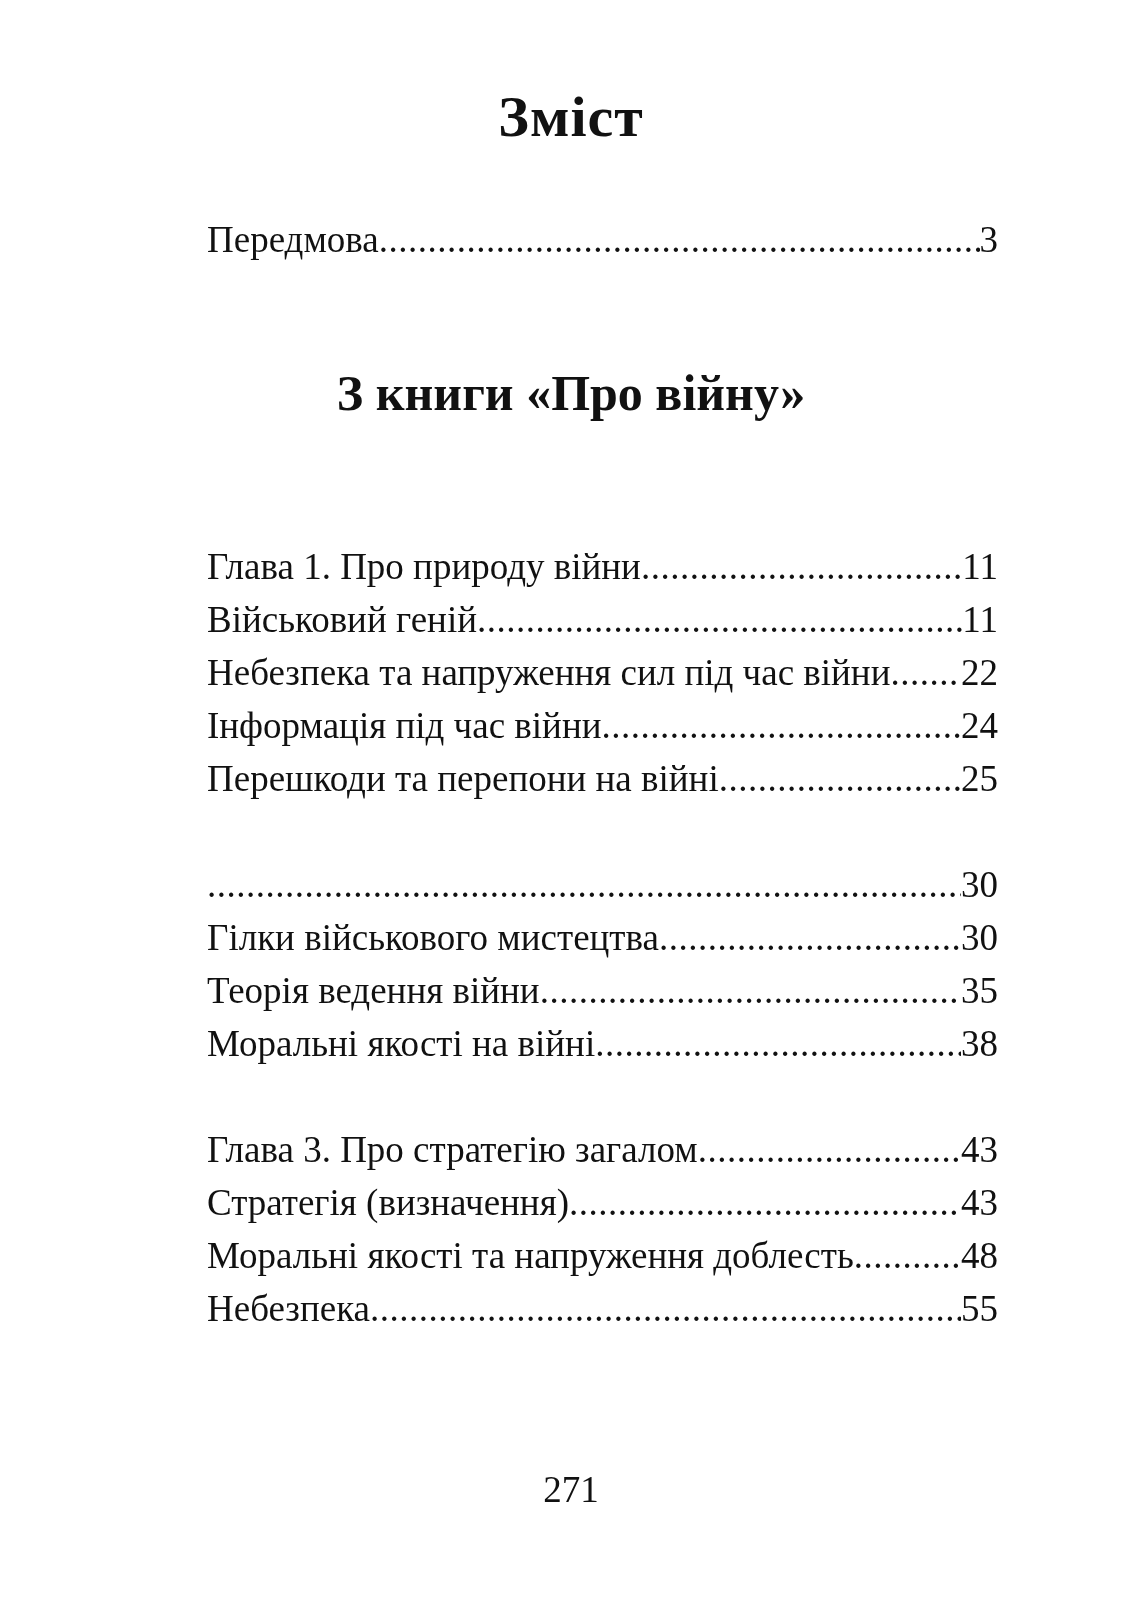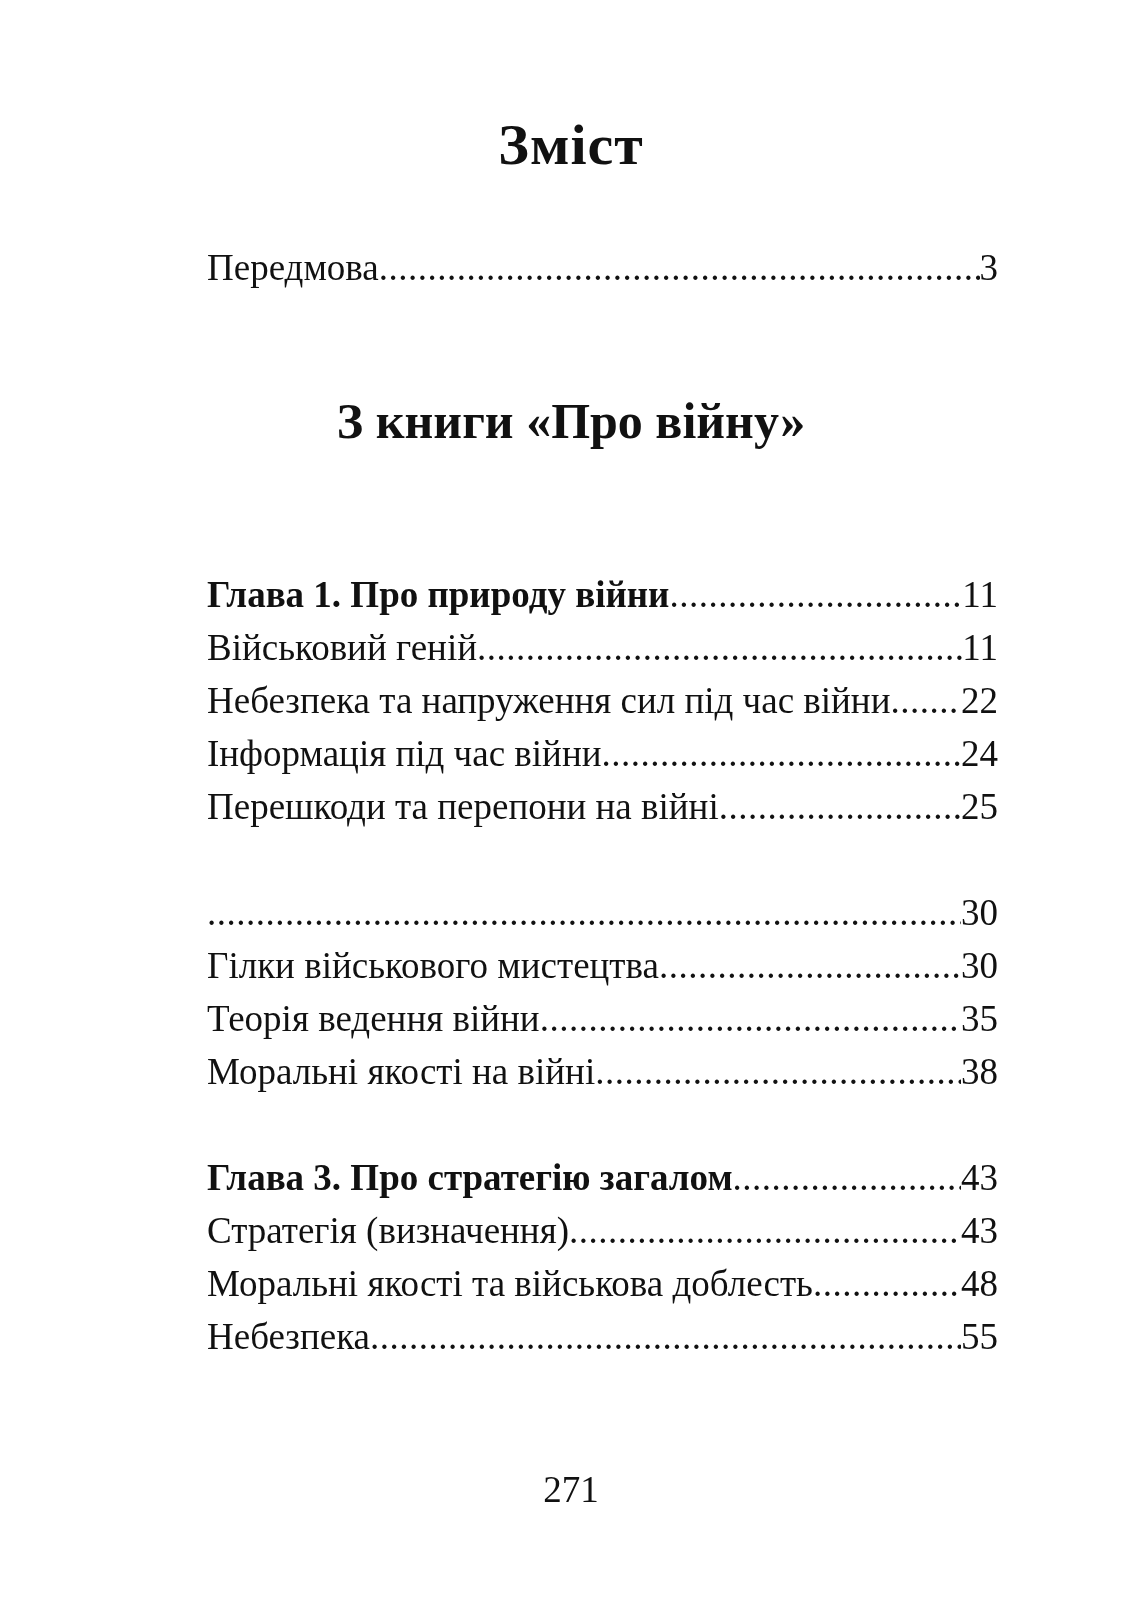--- a/index.html
+++ b/index.html
@@ -11,21 +11,21 @@
     position: relative;
     width: 1142px;
     height: 1615px;
     background: #ffffff;
     color: #111111;
     font-family: "Liberation Serif", "DejaVu Serif", serif;
     overflow: hidden;
   }
   .contents-title {
     margin: 0;
-    padding-top: 116px;
+    padding-top: 88px;
     text-align: center;
     font-size: 58px;
     line-height: 58px;
     font-weight: bold;
     letter-spacing: 1px;
   }
   .section-heading {
     margin: 99px 0 0 0;
     text-align: center;
     font-size: 50px;
@@ -49,21 +49,21 @@
     display: flex;
     align-items: baseline;
     font-size: 37px;
     line-height: 53px;
     white-space: nowrap;
   }
   .row .label {
     flex: 0 0 auto;
   }
   .row.chapter .label {
-    font-weight: bold;
+    font-weight: normal;
     text-align: right;
   }
   .row .dots {
     flex: 1 1 auto;
     min-width: 0;
     overflow: hidden;
     font-weight: normal;
     letter-spacing: 0.5px;
   }
   .row .pagenum {
@@ -154,21 +154,21 @@
           <span class="label">Глава 3. Про стратегію загалом</span>
           <span class="dots">....................................................................................................................................................................................................................................................................</span>
           <span class="pagenum">43</span>
         </div>
       <div class="row">
           <span class="label">Стратегія (визначення)</span>
           <span class="dots">....................................................................................................................................................................................................................................................................</span>
           <span class="pagenum">43</span>
         </div>
       <div class="row">
-          <span class="label">Моральні якості та військова доблесть</span>
+          <span class="label">Моральні якості та напруження доблесть</span>
           <span class="dots">....................................................................................................................................................................................................................................................................</span>
           <span class="pagenum">48</span>
         </div>
       <div class="row">
           <span class="label">Небезпека</span>
           <span class="dots">....................................................................................................................................................................................................................................................................</span>
           <span class="pagenum">55</span>
         </div>
     </div>
 

